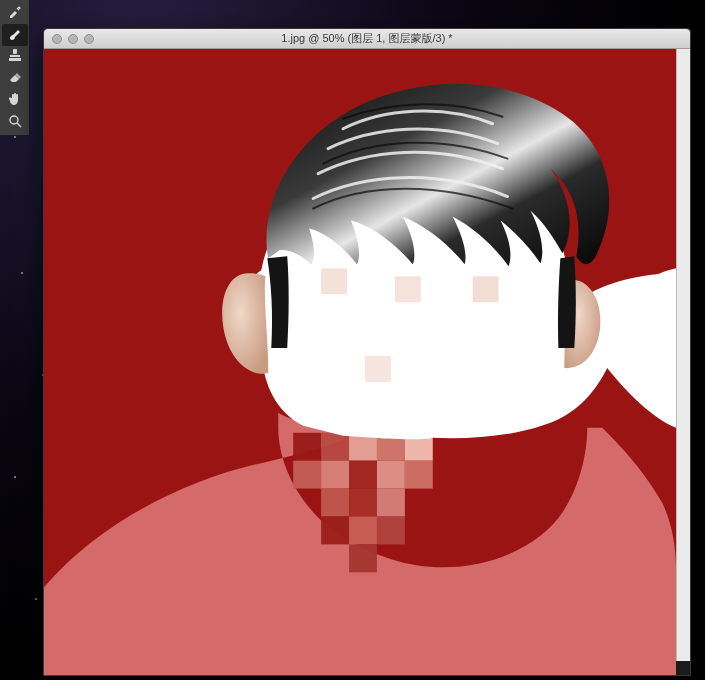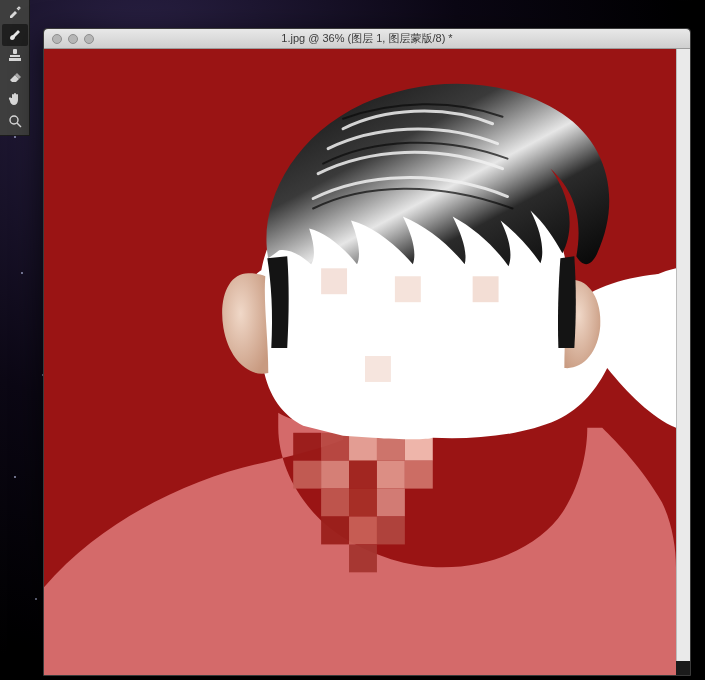--- a/index.html
+++ b/index.html
@@ -117,21 +117,21 @@
   </div>
 </div>
 
 <div class="doc-window">
   <div class="titlebar">
     <div class="traffic">
       <div class="tl"></div>
       <div class="tl"></div>
       <div class="tl"></div>
     </div>
-    <div class="title-text">1.jpg @ 36% (图层 1, 图层蒙版/8) *</div>
+    <div class="title-text">1.jpg @ 50% (图层 1, 图层蒙版/3) *</div>
   </div>
   <div class="canvas-wrap">
     <div class="canvas">
       <svg class="art" viewBox="0 0 634 628" preserveAspectRatio="xMidYMid slice">
         <defs>
           <linearGradient id="hairG" x1="0" y1="0" x2="1" y2="1">
             <stop offset="0" stop-color="#0b0b0b"></stop>
             <stop offset=".35" stop-color="#3a3a3a"></stop>
             <stop offset=".55" stop-color="#e6e6e6"></stop>
             <stop offset=".7" stop-color="#2a2a2a"></stop>

